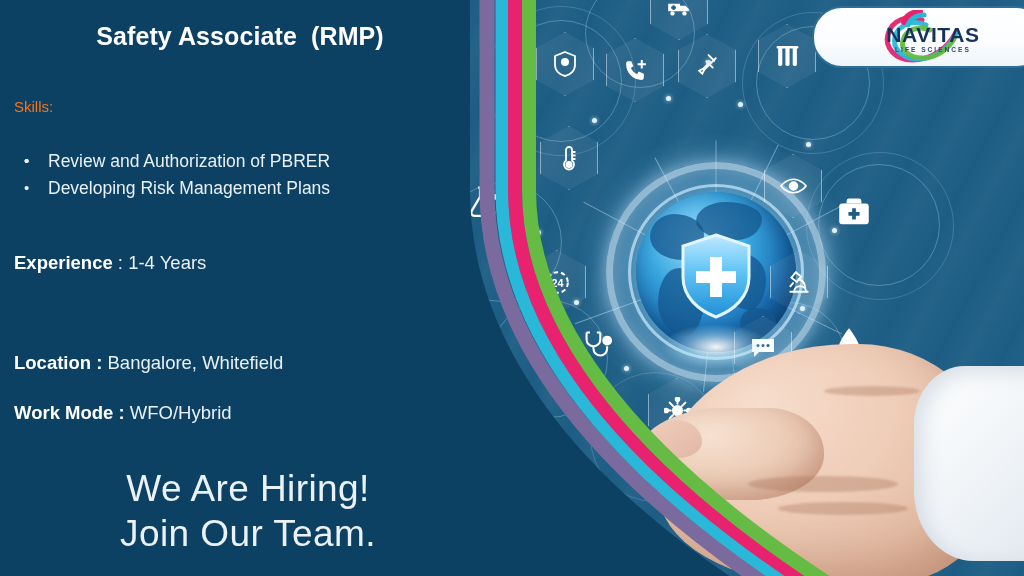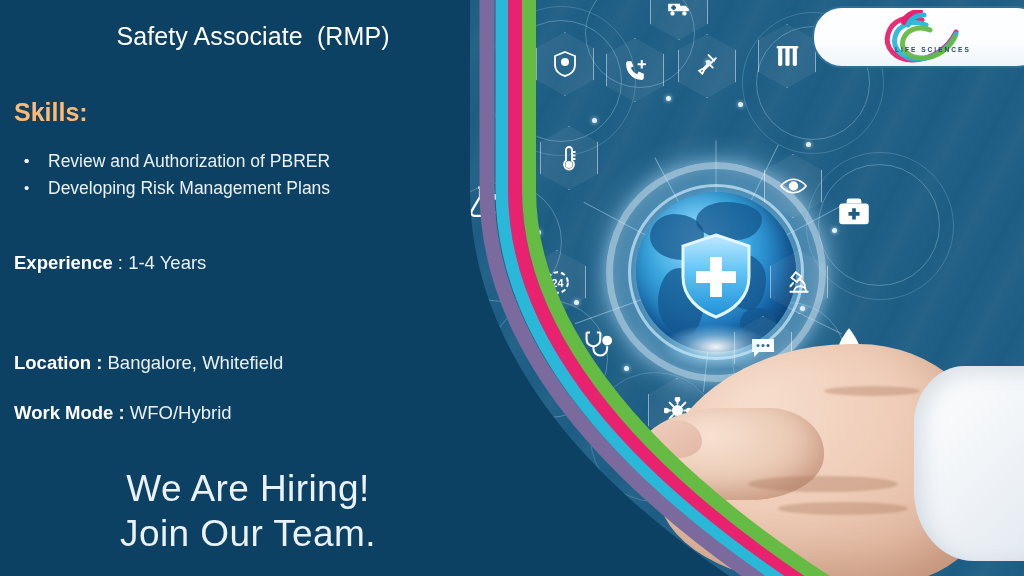--- a/index.html
+++ b/index.html
@@ -22,31 +22,30 @@
     width: 500px; height: 576px;
     z-index: 40;
   }
   .job-title {
     position: absolute;
     left: 0; top: 22px;
     width: 480px;
     text-align: center;
     color: #ffffff;
     font-size: 25px;
-    font-weight: normal;
+    font-weight: bold;
     letter-spacing: 0.1px;
     white-space: pre;
-    padding-left: 13px;
   }
   .skills-heading {
     position: absolute;
     left: 14px; top: 98px;
-    color: #fdba74;
-    font-size: 25px;
-    font-weight: bold;
+    color: #f97316;
+    font-size: 15px;
+    font-weight: normal;
   }
   .skills-list {
     position: absolute;
     left: 14px; top: 148px;
     margin: 0; padding: 0;
     list-style: none;
   }
   .skills-list li {
     position: relative;
     padding-left: 34px;
@@ -576,17 +575,18 @@
     <svg style="position:absolute; left:38px; top:2px;" width="162" height="54" viewBox="0 0 162 54">
       <g fill="none" stroke-linecap="round">
         <path d="M70 10 C56 4 40 10 36 24 C32 38 44 50 60 50 C80 50 96 38 104 22" stroke="#e8226e" stroke-width="5" opacity="0.95"></path>
         <path d="M74 15 C60 9 46 15 43 27 C40 39 51 49 65 49 C83 49 97 38 104 24" stroke="#29b8d8" stroke-width="5" opacity="0.95"></path>
         <path d="M78 20 C66 15 54 20 51 30 C48 40 58 48 70 48 C85 48 97 39 103 27" stroke="#66bb44" stroke-width="5" opacity="0.95"></path>
         <path d="M68 2 C60 2 54 6 52 12" stroke="#e8226e" stroke-width="6"></path>
         <path d="M72 5 C64 5 58 9 56 15" stroke="#29b8d8" stroke-width="5"></path>
       </g>
     </svg>
     <div class="logo-inner">
+      <div class="logo-word">NAVITAS</div>
       <div class="logo-sub">LIFE SCIENCES</div>
     </div>
   </div>
 
 </div>
 
 </body></html>

